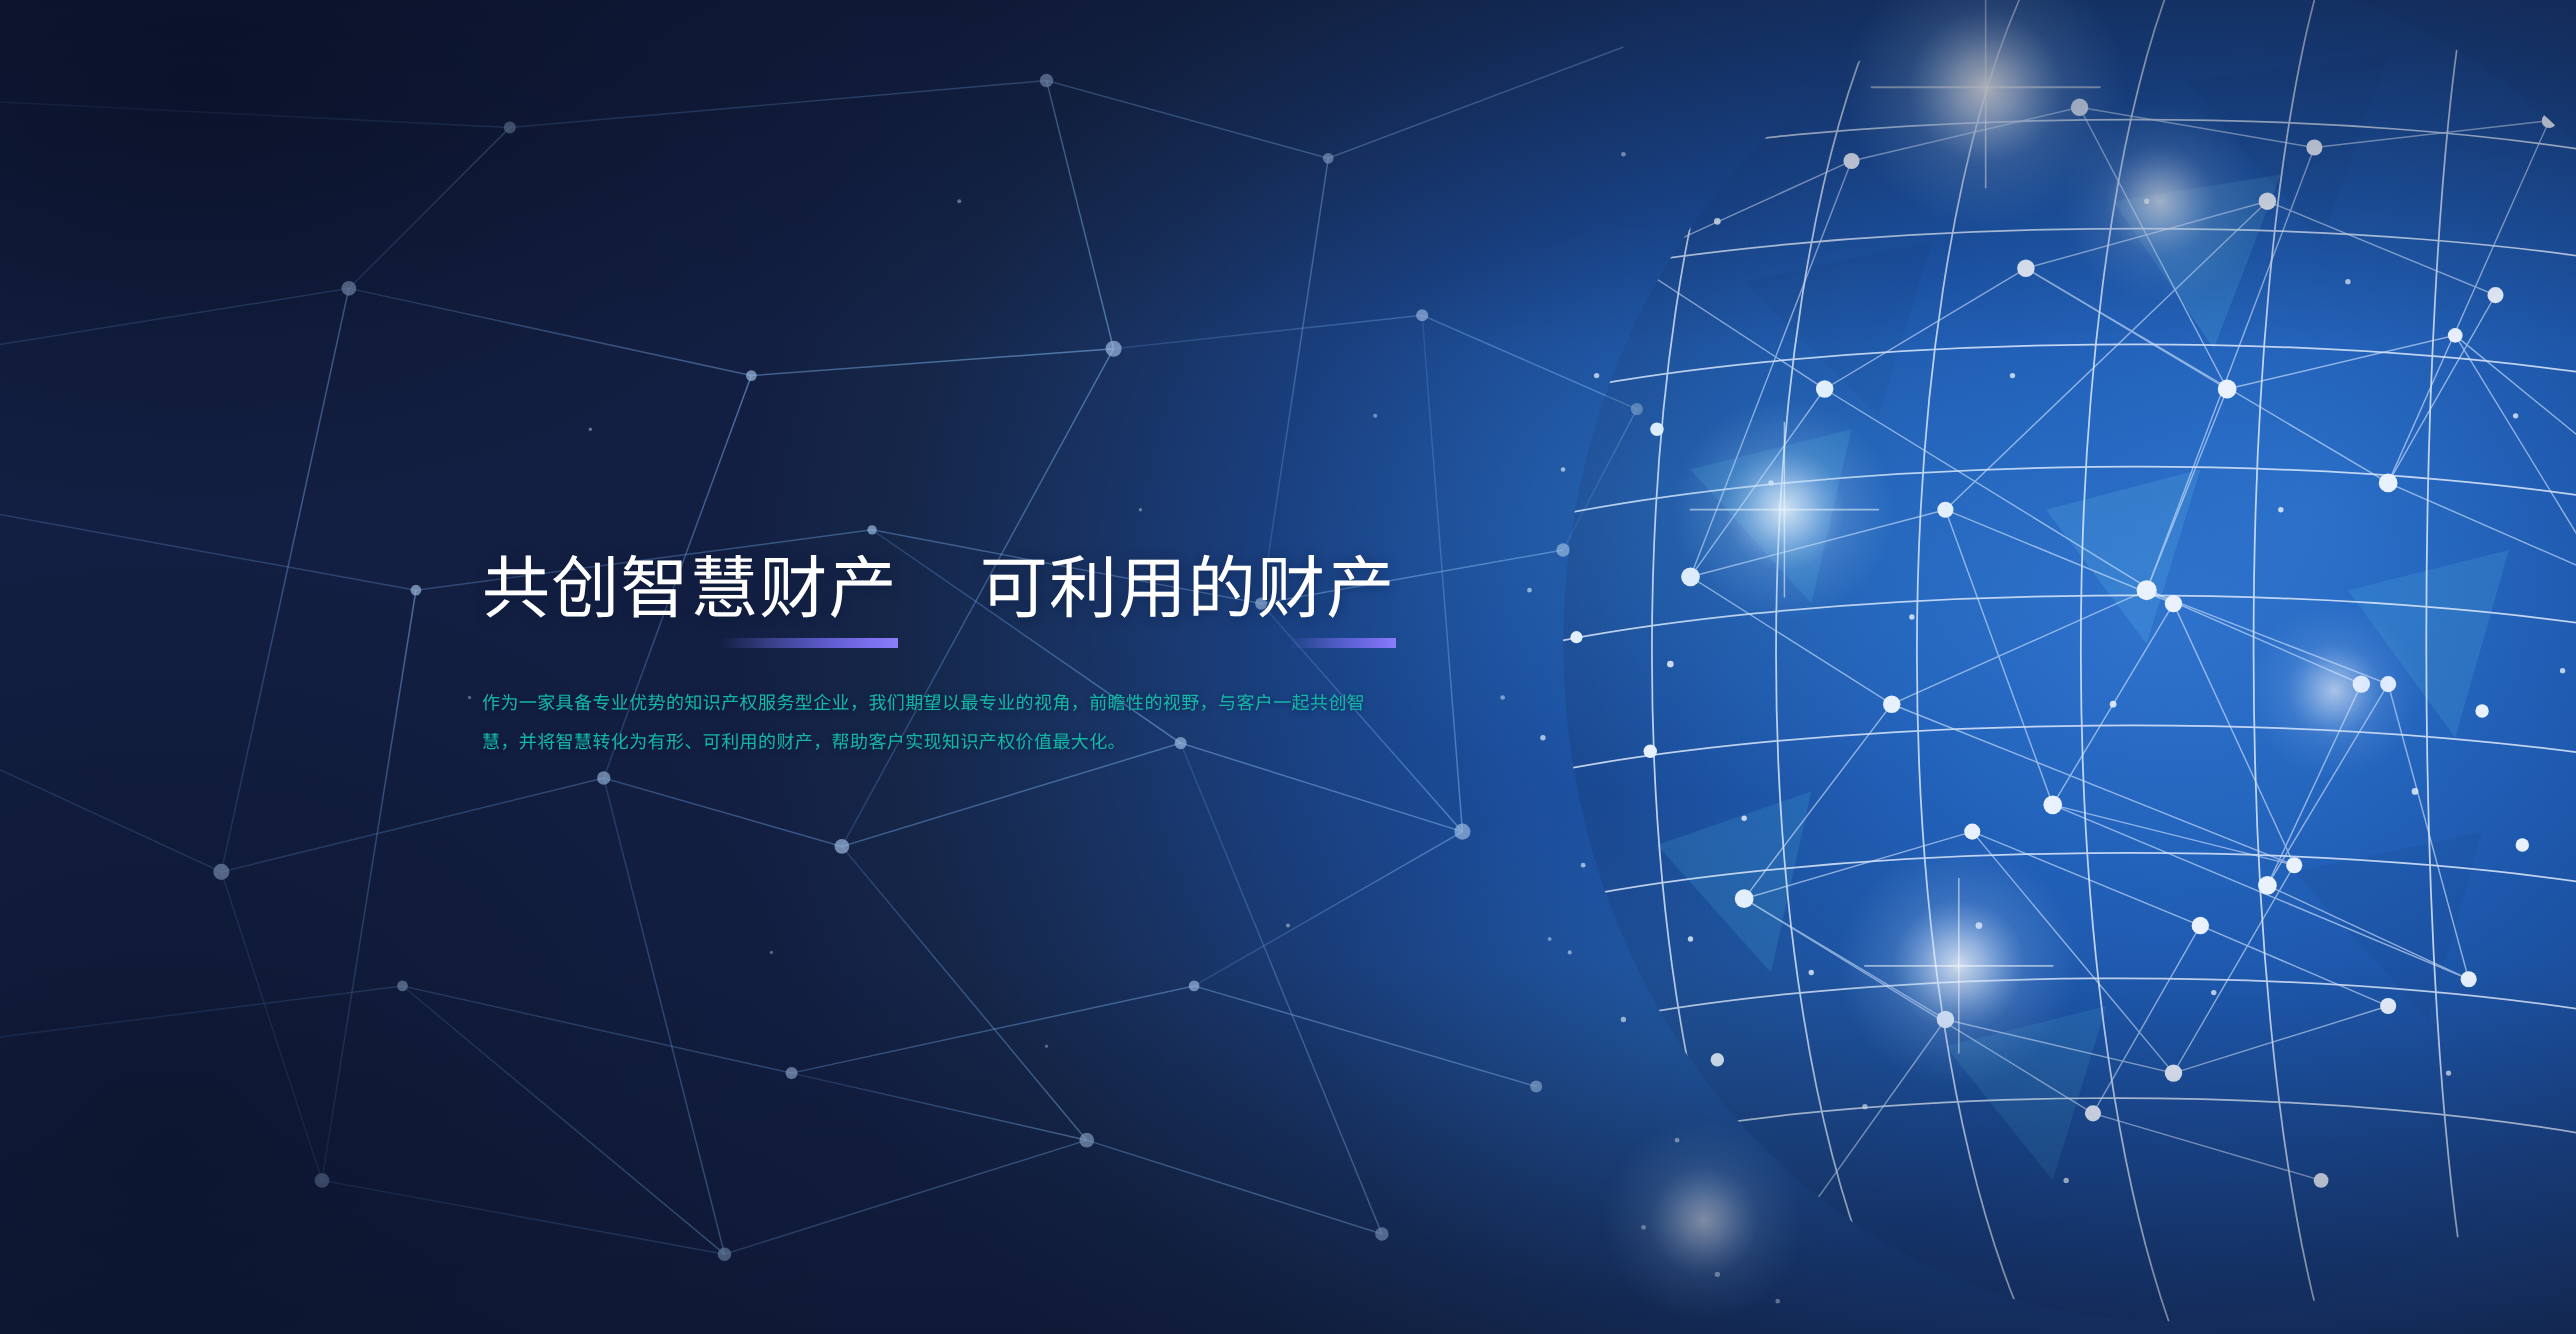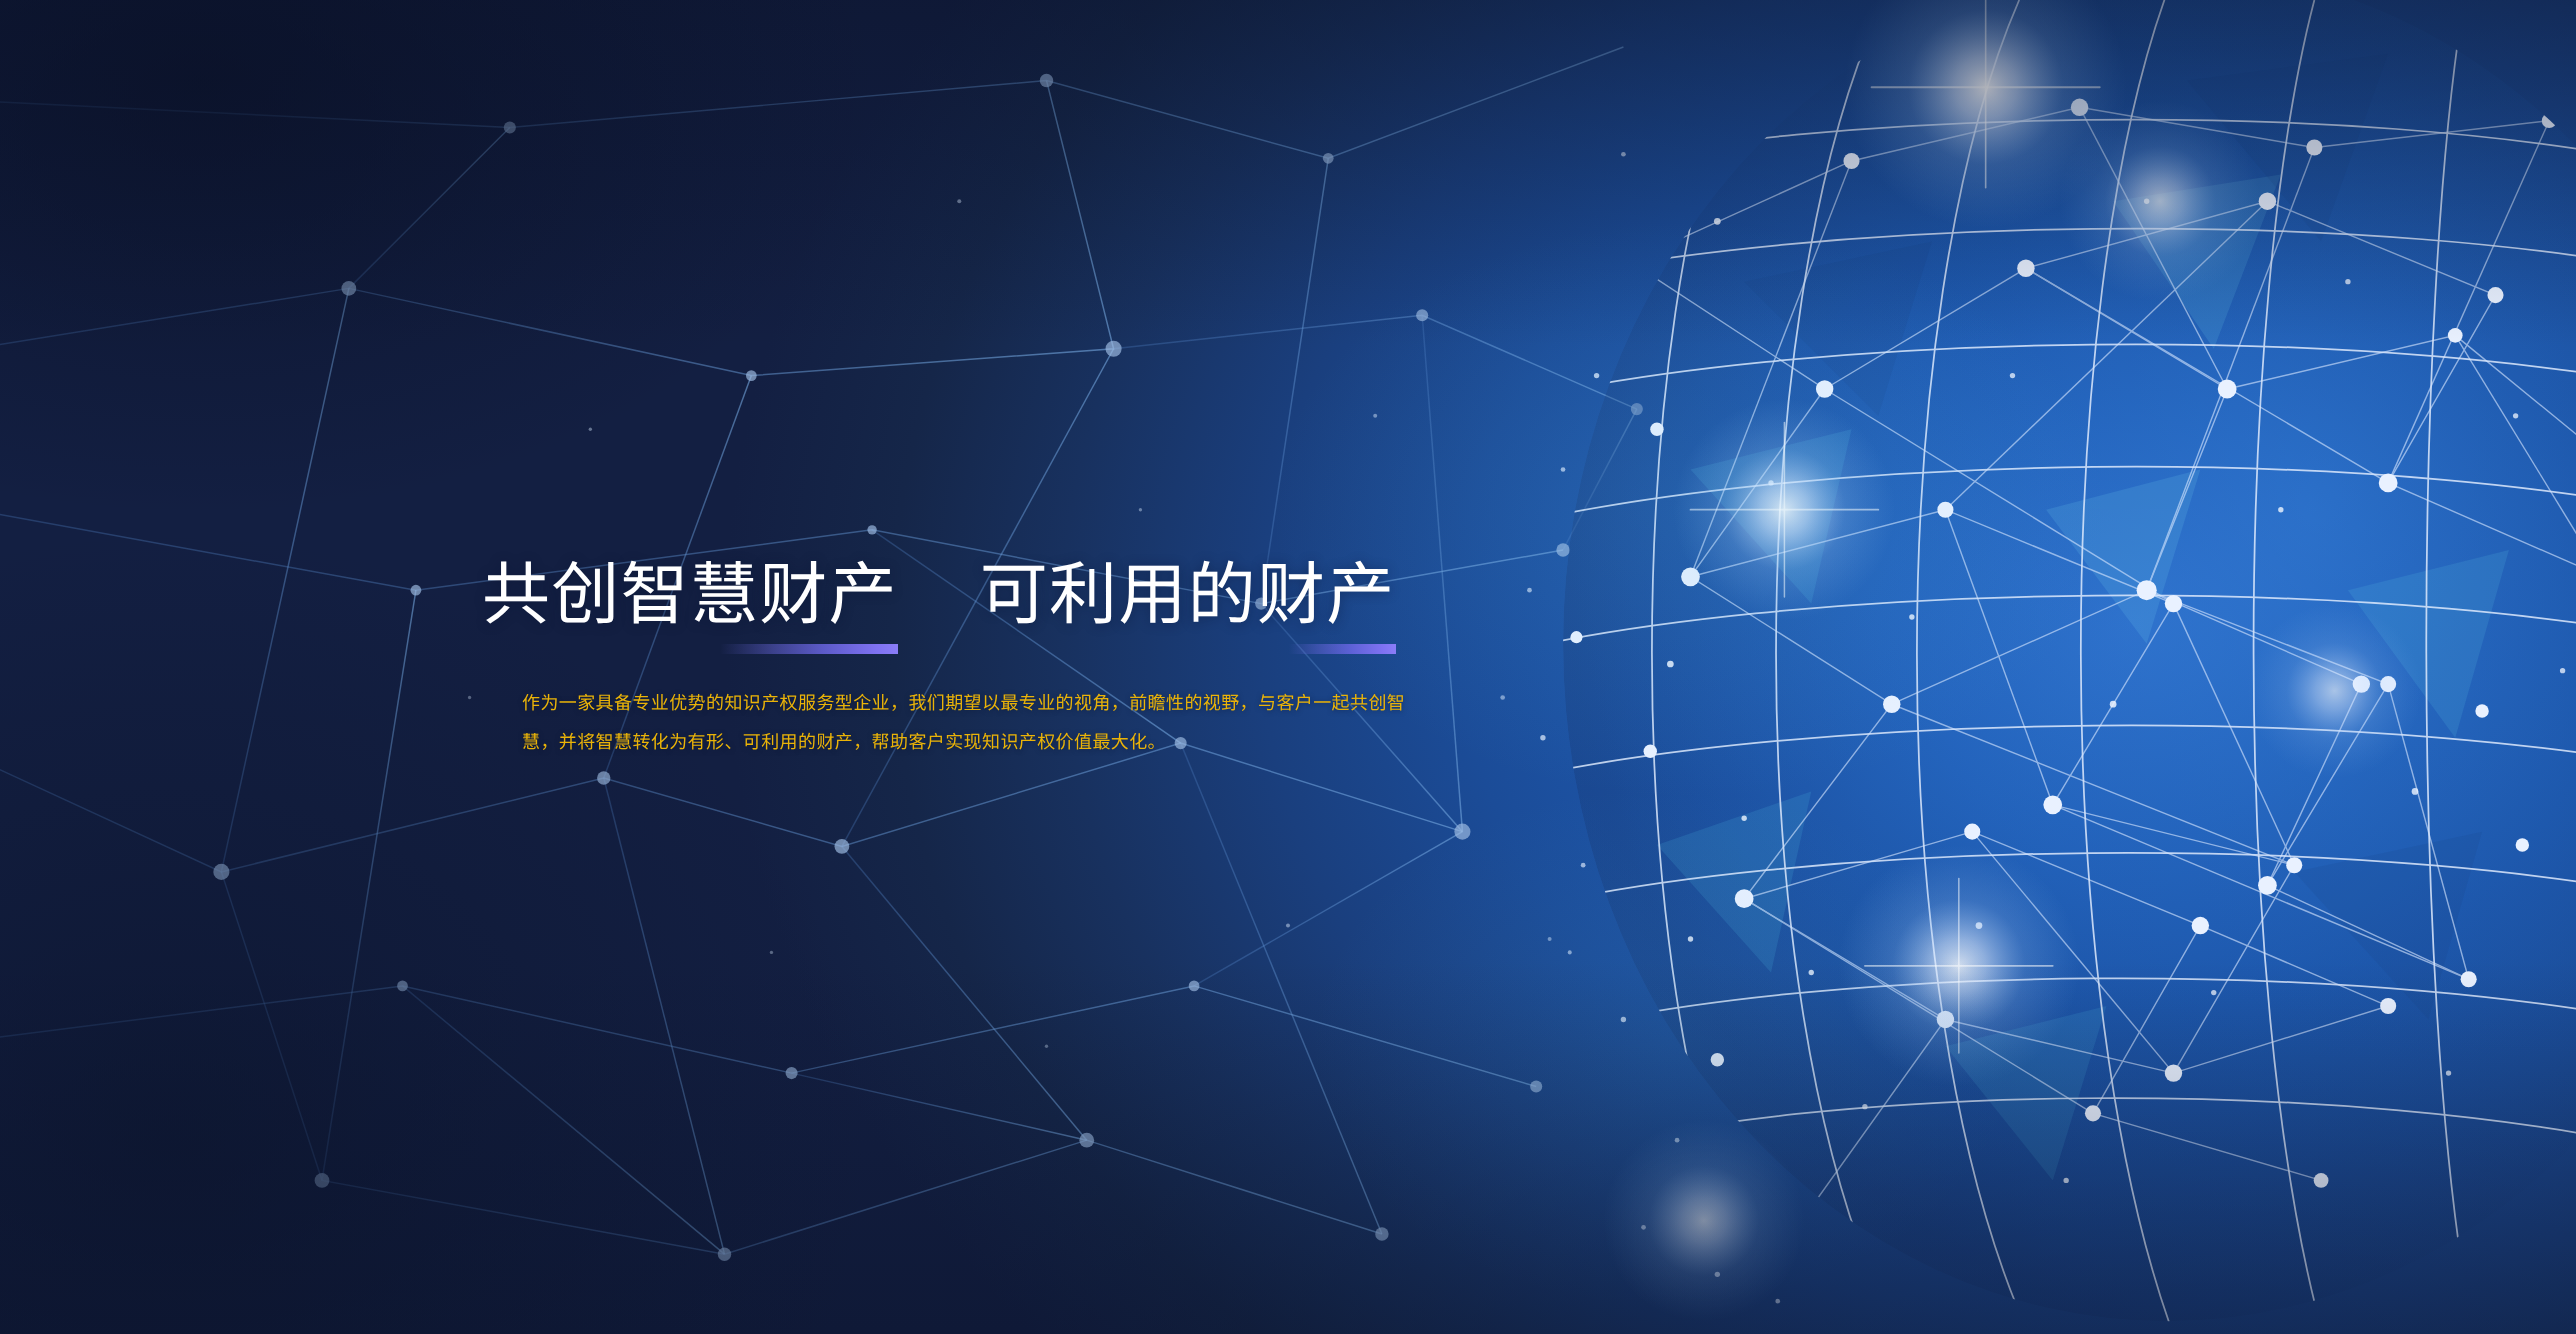--- a/index.html
+++ b/index.html
@@ -45,21 +45,21 @@
   
   .content{
     position:absolute;
     left:482px;
     top:545px;
     width:939px;
   }
 
   .headline{
     display:flex;
-    align-items:flex-end;
+    align-items:center;
     white-space:nowrap;
     height:87px;
   }
   .hl-group{position:relative;}
   .hl-text{
     display:block;
     font-size:68px;
     line-height:1.12;
     font-weight:400;
     color:#ffffff;
@@ -80,24 +80,23 @@
       #7f72f2 88%,
       #8a7df7 100%);
   }
   .hl-rule.second{width:107px;}
 
   .paragraph{
     margin-top:52px;
     width:909px;
     font-size:18px;
     line-height:39px;
-    color:#eab308;
+    color:#14b8a6;
     letter-spacing:0.4px;
     text-shadow:0 0.7px 5.4px rgba(8,20,50,.5);
-    margin-left:40px;
   }
 </style>
 </head>
 <body>
 
 <div class="stage">
 
   <div class="bg-base"></div>
 
   <svg class="svg-layer" viewBox="0 0 3840 1989" preserveAspectRatio="none">

